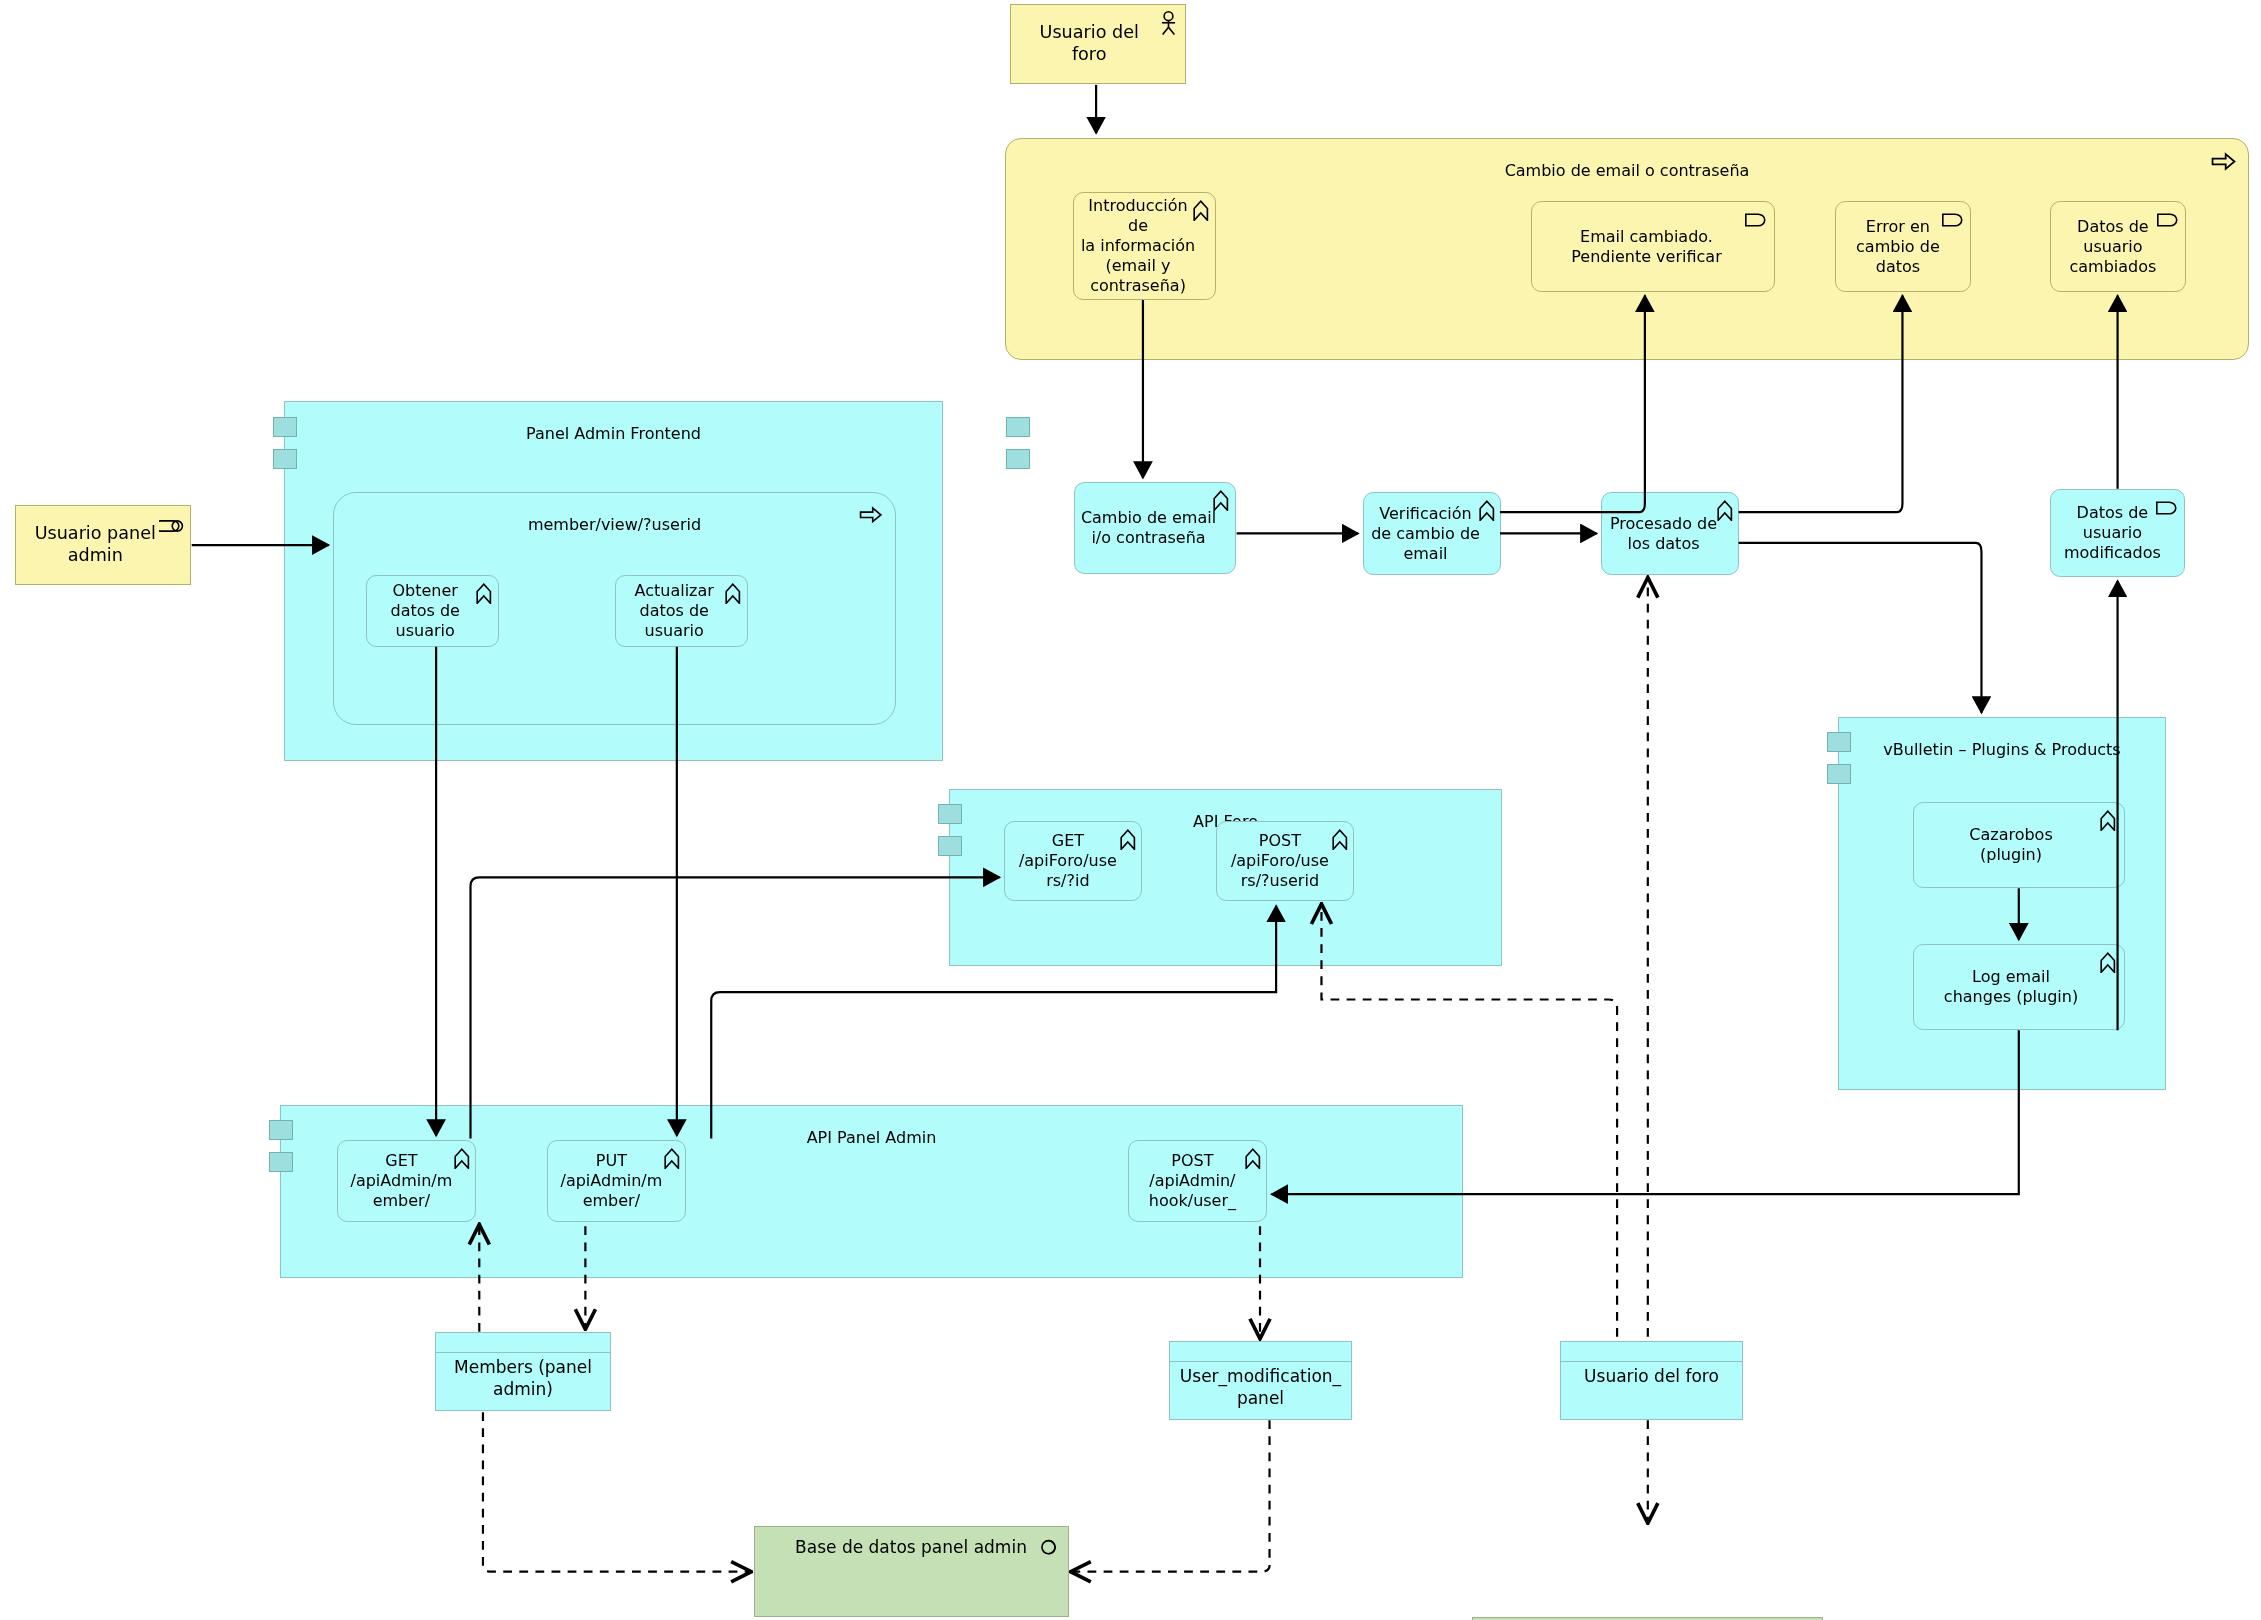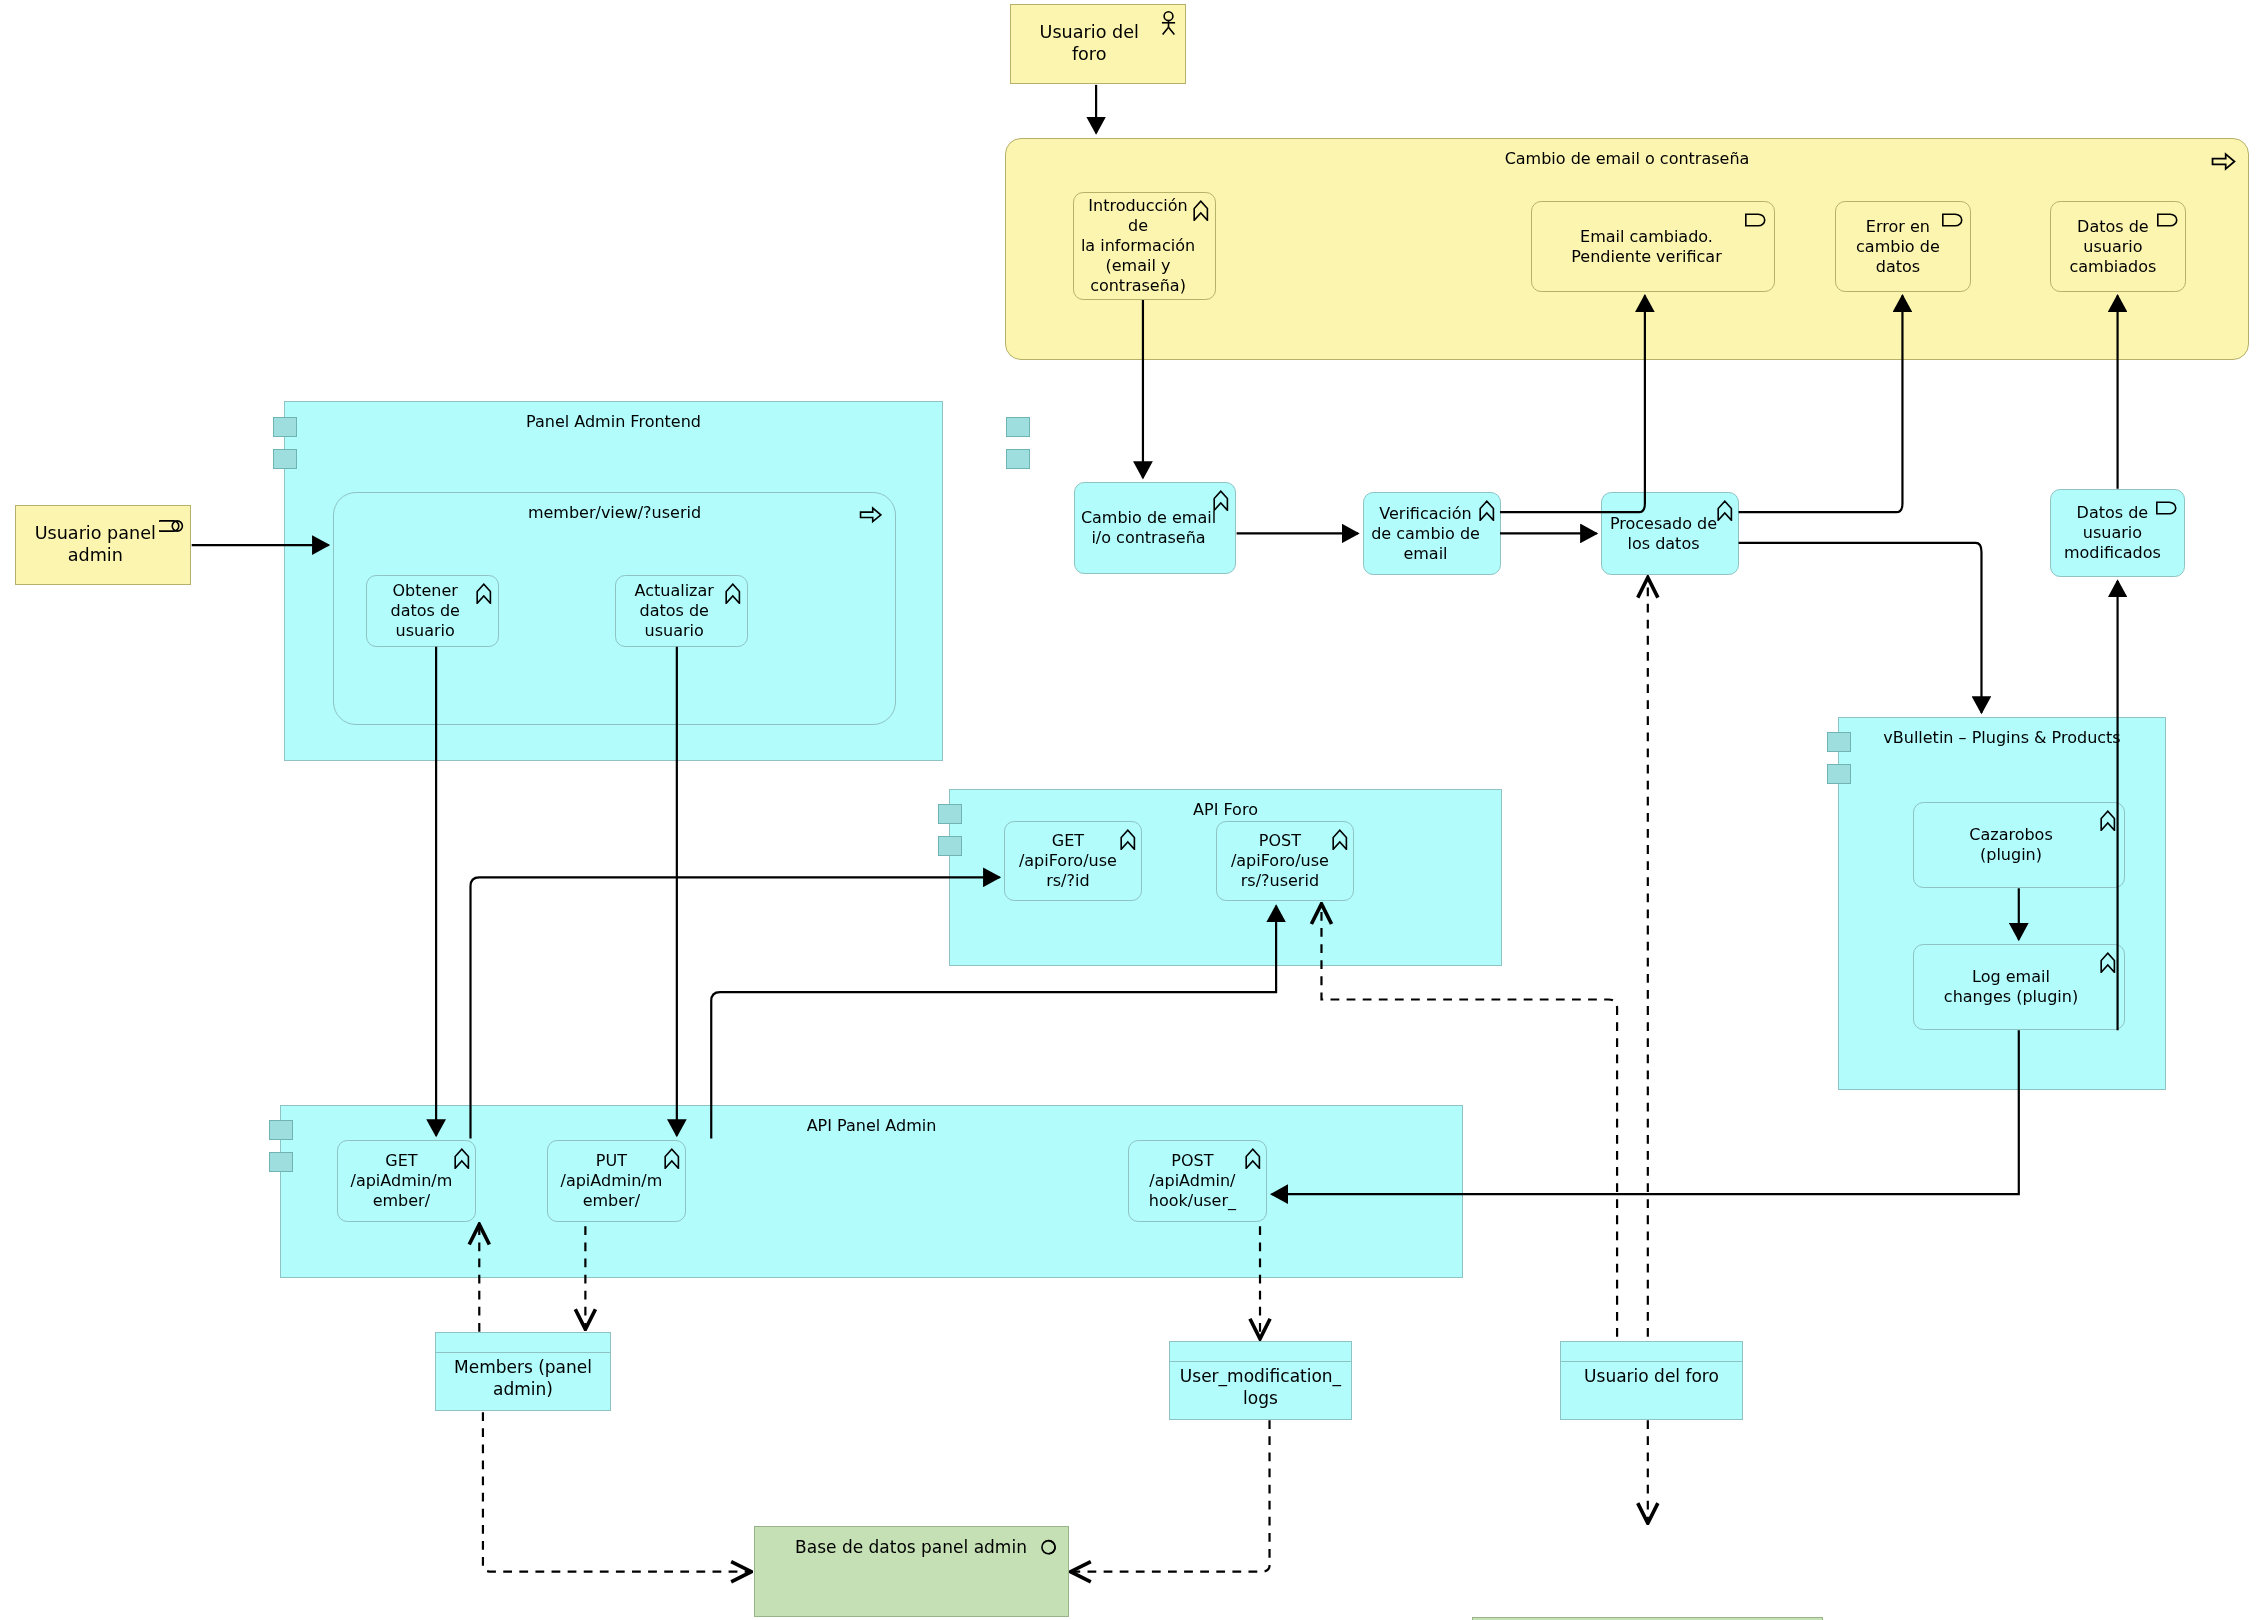--- a/index.html
+++ b/index.html
@@ -4,21 +4,21 @@
 <style>
   html,body{margin:0;padding:0;background:#ffffff;}
   body{font-family:"DejaVu Sans","Liberation Sans",sans-serif;}
   #canvas{position:relative;width:2261px;height:1620px;background:#fff;overflow:hidden;}
 
   
   .node{position:absolute;box-sizing:border-box;}
   .grp-yellow{background:#fbf5b0;border:1.5px solid #b5b06a;border-radius:16px;}
   .grp-cyan{background:#b2fcfc;border:1.5px solid #8fc2c2;}
 
-  .grp-title{position:absolute;left:0;right:0;top:10px;text-align:center;
+  .grp-title{position:absolute;left:0;right:0;top:22px;text-align:center;
              font-size:16px;color:#000;line-height:1.2;}
 
   
   .el{border-radius:10.2px;box-sizing:border-box;display:flex;align-items:center;
       justify-content:center;text-align:center;font-size:16px;line-height:1.25;color:#000;padding:2.9px 4.4px;}
   .el-yellow{background:#fbf5b0;border:1.5px solid #b5b06a;}
   .el-cyan{background:#b2fcfc;border:1.5px solid #8fc2c2;}
 
   
   .box-yellow{background:#fbf5b0;border:1.5px solid #b5b06a;display:flex;align-items:center;
@@ -258,21 +258,21 @@
 
   <div class="node dataobj" style="left:435px;top:1332px;width:176px;height:79px;">
     <div class="band"></div>
     <div class="lbl" style="white-space:pre-line;">Members (panel
 admin)</div>
   </div>
 
   <div class="node dataobj" style="left:1169px;top:1341px;width:183px;height:79px;">
     <div class="band"></div>
     <div class="lbl" style="white-space:pre-line;">User_modification_
-logs</div>
+panel</div>
   </div>
 
   <div class="node dataobj" style="left:1560px;top:1341px;width:183px;height:79px;">
     <div class="band"></div>
     <div class="lbl" style="white-space:pre-line;">Usuario del foro</div>
   </div>
 
   <div class="node tech" style="left:754px;top:1526px;width:315px;height:91px;">
     <div class="lbl" style="padding-right:1px;">Base de datos panel admin</div>
     <svg class="icon" style="right:10.2px;top:10.2px;" width="19" height="19" viewBox="0 0 26 26">

